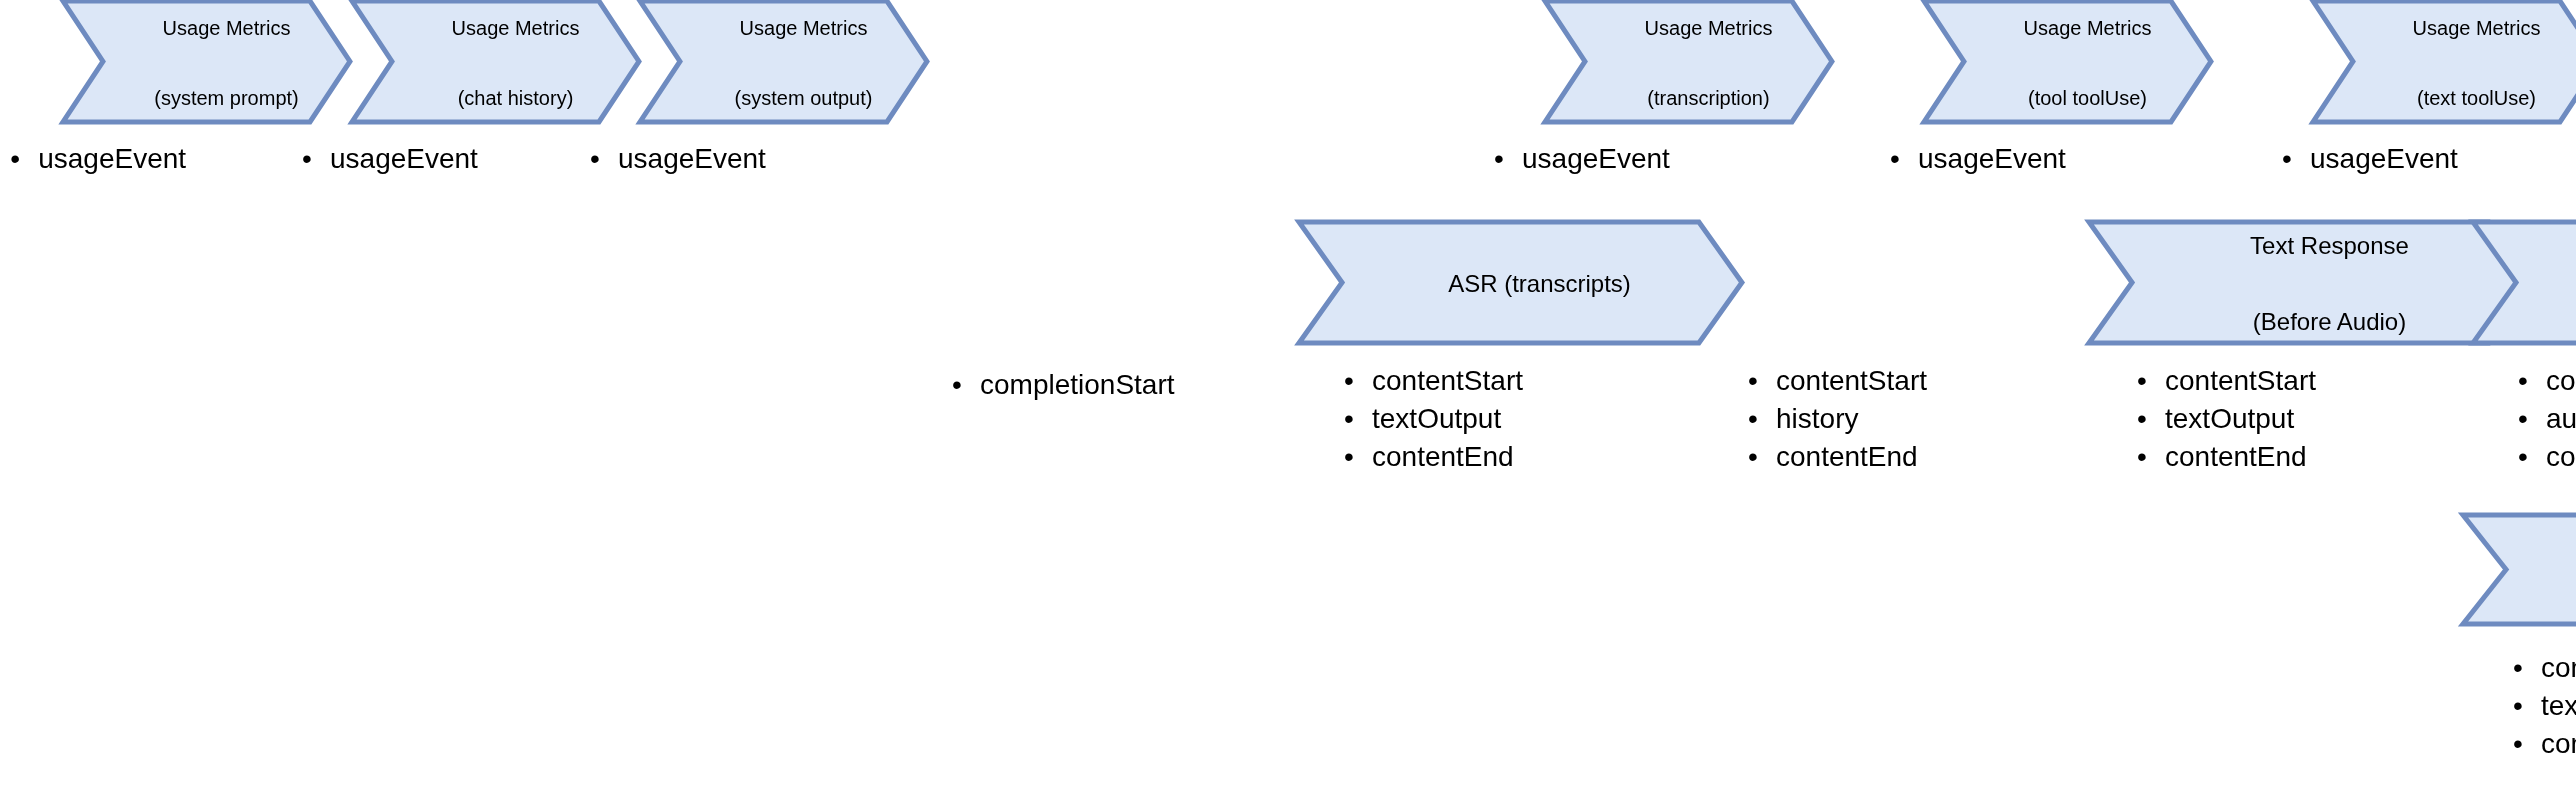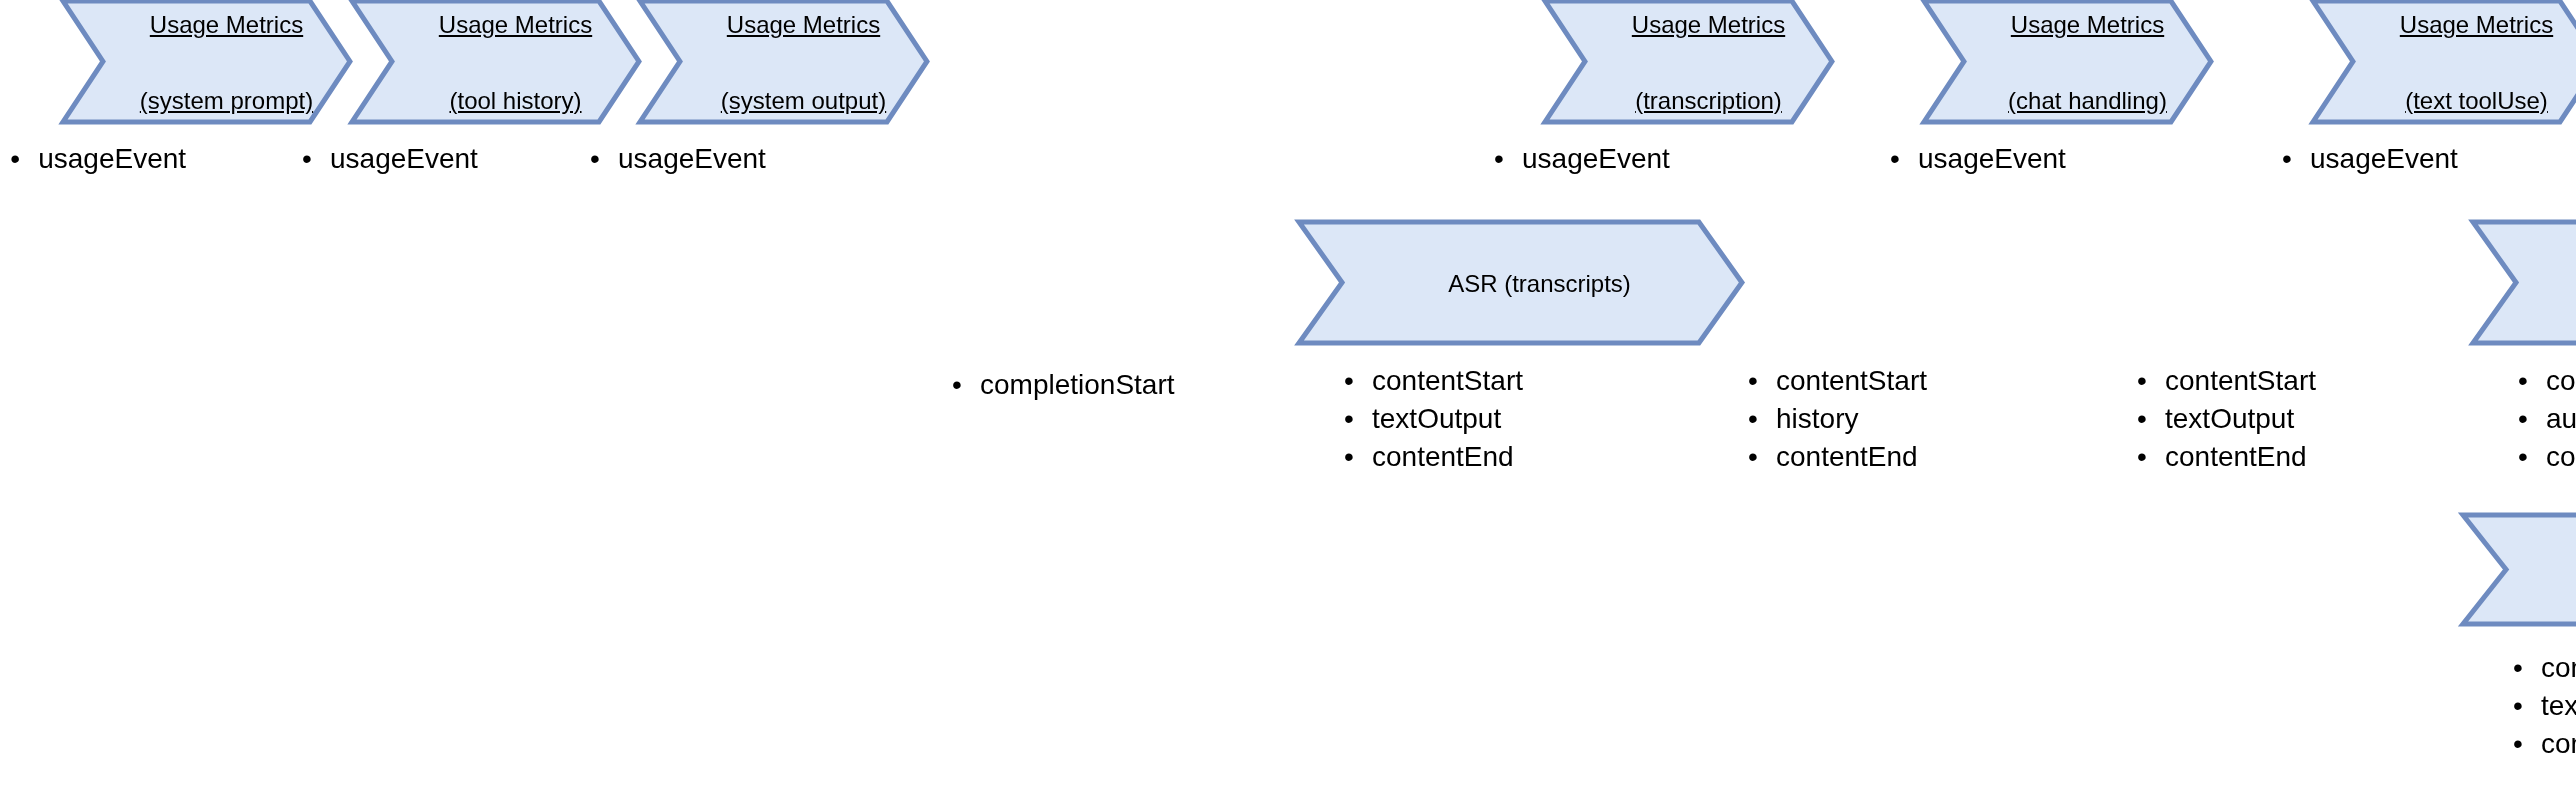--- a/index.html
+++ b/index.html
@@ -19,21 +19,21 @@
   .node .label{
     position:absolute;left:0;top:0;width:100%;height:100%;
     display:flex;flex-direction:column;align-items:center;justify-content:center;
     text-align:center;color:#000000;line-height:1.30;
     pointer-events:none;
   }
   
   .node.top .label{padding-left:38px;box-sizing:border-box;}
   .node.mid .label{padding-left:36px;box-sizing:border-box;}
 
-  .node.top .label{font-size:24px;text-decoration:underline;}
+  .node.top .label{font-size:20px;}
   .node.mid .label{font-size:24px;}
 
   .label .l2{display:block;margin-top:44px;}
   .label .it{font-style:italic;}
 
   
   .bullets{
     position:absolute;color:#000000;font-size:28px;line-height:38px;
     white-space:nowrap;
   }
@@ -63,21 +63,21 @@
       <div class="bi"><span class="dot">•</span><span>usageEvent</span></div>
     </div>
     <div class="node top" style="left: 352px; top: 1px; width: 289px; height: 123px;">
       <div class="shape">
         <svg viewBox="0 0 564 242" preserveAspectRatio="none">
           <polygon points="0,0 482,0 560,119 482,238 0,238 78,119" fill="#DCE7F7" stroke="#6E8BC0" stroke-width="5" stroke-linejoin="miter" vector-effect="non-scaling-stroke"></polygon>
         </svg>
       </div>
       <div class="label">
         <span>Usage Metrics</span>
-        <span class="l2">(tool history)</span>
+        <span class="l2">(chat history)</span>
       </div>
     </div>
     <div class="bullets" style="left: 298px; top: 140px;">
       <div class="bi"><span class="dot">•</span><span>usageEvent</span></div>
     </div>
     <div class="node top" style="left: 640px; top: 1px; width: 289px; height: 123px;">
       <div class="shape">
         <svg viewBox="0 0 564 242" preserveAspectRatio="none">
           <polygon points="0,0 482,0 560,119 482,238 0,238 78,119" fill="#DCE7F7" stroke="#6E8BC0" stroke-width="5" stroke-linejoin="miter" vector-effect="non-scaling-stroke"></polygon>
         </svg>
@@ -105,21 +105,21 @@
       <div class="bi"><span class="dot">•</span><span>usageEvent</span></div>
     </div>
     <div class="node top" style="left: 1924px; top: 1px; width: 289px; height: 123px;">
       <div class="shape">
         <svg viewBox="0 0 564 242" preserveAspectRatio="none">
           <polygon points="0,0 482,0 560,119 482,238 0,238 78,119" fill="#DCE7F7" stroke="#6E8BC0" stroke-width="5" stroke-linejoin="miter" vector-effect="non-scaling-stroke"></polygon>
         </svg>
       </div>
       <div class="label">
         <span>Usage Metrics</span>
-        <span class="l2">(chat handling)</span>
+        <span class="l2">(tool toolUse)</span>
       </div>
     </div>
     <div class="bullets" style="left: 1886px; top: 140px;">
       <div class="bi"><span class="dot">•</span><span>usageEvent</span></div>
     </div>
     <div class="node top" style="left: 2313px; top: 1px; width: 289px; height: 123px;">
       <div class="shape">
         <svg viewBox="0 0 564 242" preserveAspectRatio="none">
           <polygon points="0,0 482,0 560,119 482,238 0,238 78,119" fill="#DCE7F7" stroke="#6E8BC0" stroke-width="5" stroke-linejoin="miter" vector-effect="non-scaling-stroke"></polygon>
         </svg>
@@ -148,31 +148,42 @@
     <div class="bullets" style="left: 1340px; top: 362px;">
       <div class="bi"><span class="dot">•</span><span>contentStart</span></div>
       <div class="bi"><span class="dot">•</span><span>textOutput</span></div>
       <div class="bi"><span class="dot">•</span><span>contentEnd</span></div>
     </div>
     <div class="bullets" style="left: 1744px; top: 362px;">
       <div class="bi"><span class="dot">•</span><span>contentStart</span></div>
       <div class="bi"><span class="dot">•</span><span>history</span></div>
       <div class="bi"><span class="dot">•</span><span>contentEnd</span></div>
     </div>
-    <div class="bullets" style="left: 2133px; top: 362px;">
-      <div class="bi"><span class="dot">•</span><span>contentStart</span></div>
-      <div class="bi"><span class="dot">•</span><span>textOutput</span></div>
-      <div class="bi"><span class="dot">•</span><span>contentEnd</span></div>
-    </div>
-    <div class="node mid" style="left: 2473px; top: 222px; width: 445px; height: 123px;">
+    <div class="node mid" style="left: 2089px; top: 222px; width: 445px; height: 123px;">
       <div class="shape">
         <svg viewBox="0 0 868 242" preserveAspectRatio="none">
           <polygon points="0,0 780,0 864,119 780,238 0,238 84,119" fill="#DCE7F7" stroke="#6E8BC0" stroke-width="5" stroke-linejoin="miter" vector-effect="non-scaling-stroke"></polygon>
         </svg>
       </div>
+      <div class="label">
+        <span>Text Response</span>
+        <span class="l2">(Before Audio)</span>
+      </div>
+    </div>
+    <div class="bullets" style="left: 2133px; top: 362px;">
+      <div class="bi"><span class="dot">•</span><span>contentStart</span></div>
+      <div class="bi"><span class="dot">•</span><span>textOutput</span></div>
+      <div class="bi"><span class="dot">•</span><span>contentEnd</span></div>
+    </div>
+    <div class="node mid" style="left: 2473px; top: 222px; width: 445px; height: 123px;">
+      <div class="shape">
+        <svg viewBox="0 0 868 242" preserveAspectRatio="none">
+          <polygon points="0,0 780,0 864,119 780,238 0,238 84,119" fill="#DCE7F7" stroke="#6E8BC0" stroke-width="5" stroke-linejoin="miter" vector-effect="non-scaling-stroke"></polygon>
+        </svg>
+      </div>
       <div class="label"></div>
     </div>
     <div class="bullets" style="left: 2514px; top: 362px;">
       <div class="bi"><span class="dot">•</span><span>contentStart</span></div>
       <div class="bi"><span class="dot">•</span><span>audioOutput</span></div>
       <div class="bi"><span class="dot">•</span><span>contentEnd</span></div>
     </div>
     <div class="node mid" style="left: 2463px; top: 515px; width: 404px; height: 111px;">
       <div class="shape">
         <svg viewBox="0 0 788 220" preserveAspectRatio="none">

